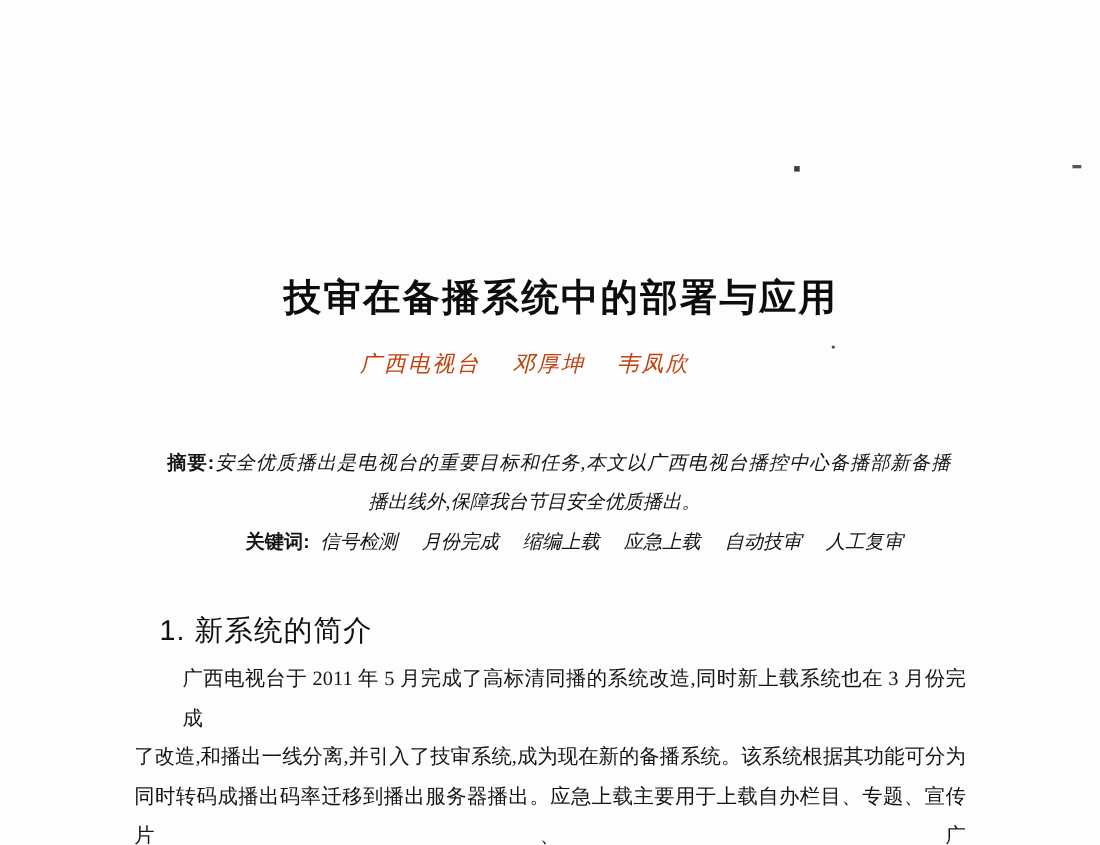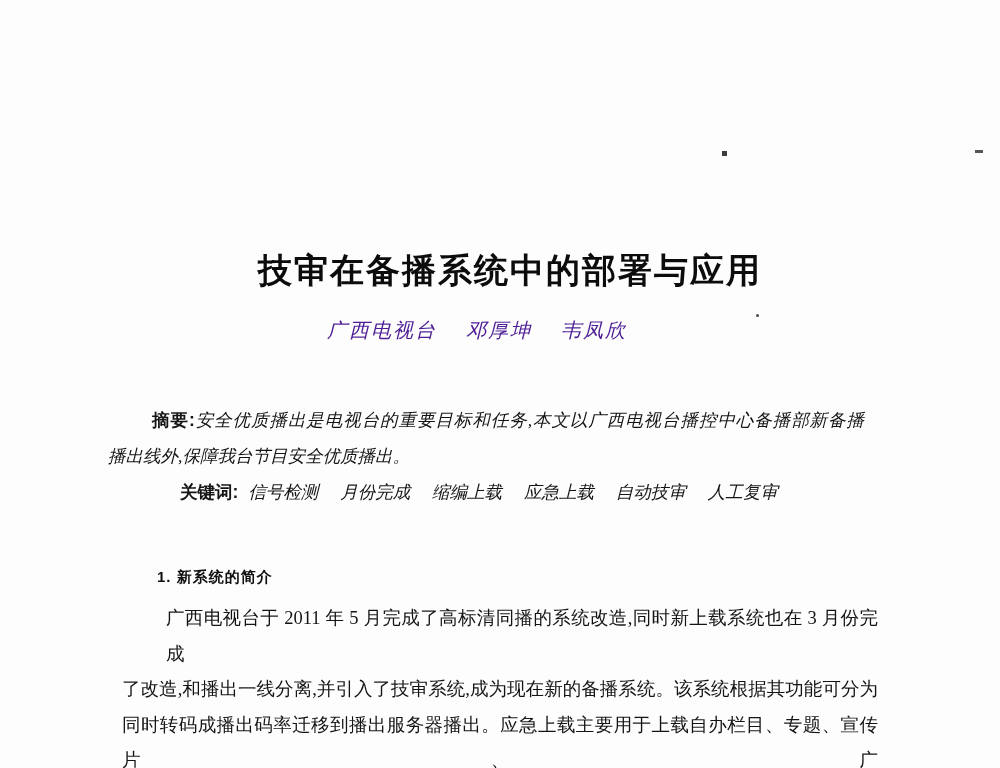--- a/index.html
+++ b/index.html
@@ -31,54 +31,54 @@
     letter-spacing: 2px;
     color: #0c0c0c;
     white-space: nowrap;
   }
   .authors {
     position: absolute; top: 317px; left: 0; width: 954px;
     text-align: center;
     font-style: italic;
     font-size: 20px;
     letter-spacing: 2px;
-    color: #4c1d95;
+    color: #c2410c;
     white-space: nowrap;
   }
   .abstract {
     position: absolute; top: 402px; left: 108px; width: 756px;
     font-size: 17.5px;
     line-height: 36px;
   }
   .body-para {
     position: absolute; top: 601px; left: 122px; width: 756px;
     font-size: 18.5px;
     line-height: 35.5px;
   }
-  .line { white-space: nowrap; overflow: visible; }
+  .line { white-space: nowrap; overflow: visible; text-align: center; }
   .jfull {
     white-space: normal;
     text-align: justify;
     text-align-last: justify;
     -moz-text-align-last: justify;
   }
   .first { padding-left: 44px; }
   .kai { font-style: italic; }
   .blabel {
     font-weight: bold;
     font-style: normal;
     font-family: "Liberation Sans", sans-serif;
   }
   .kwlabel { margin-right: 10px; margin-left: 28px; }
   .heading {
     position: absolute; top: 556px; left: 145px;
-    margin: 12px;
+    margin: 0;
     font-family: "Liberation Sans", sans-serif;
-    font-weight: bold;
-    font-size: 15px;
+    font-weight: normal;
+    font-size: 26px;
     letter-spacing: 1px;
     color: #101010;
     white-space: nowrap;
   }
 </style>
 </head>
 <body>
 
 <div class="page">
 

